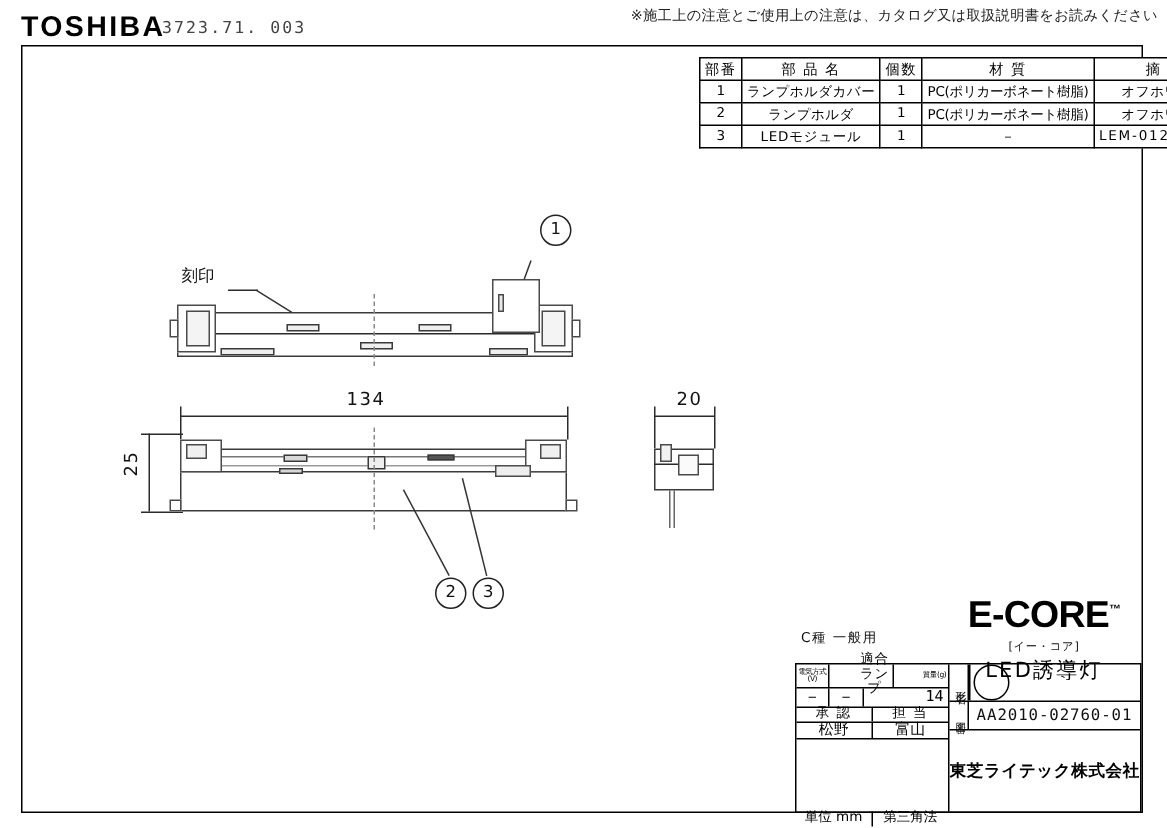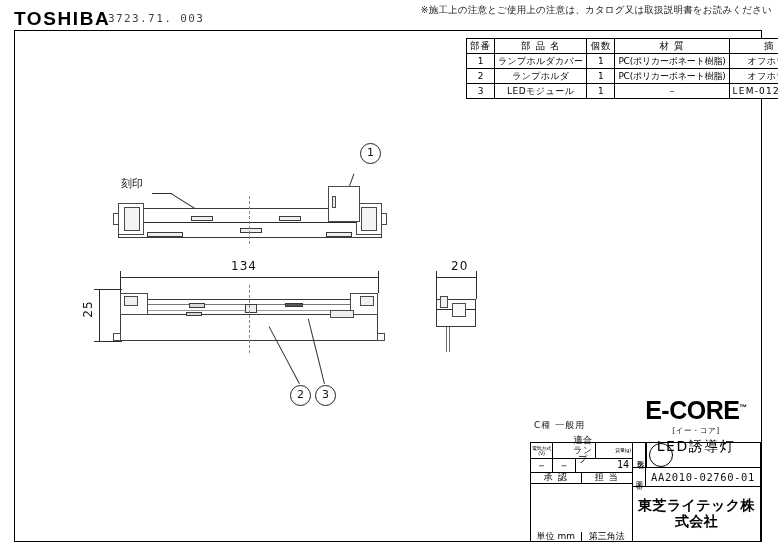--- a/index.html
+++ b/index.html
@@ -61,21 +61,21 @@
   .tbc{box-sizing:border-box;border-right:1px solid #000;display:flex;align-items:center;
      justify-content:center;font-size:8.5px;font-family:"DejaVu Sans",sans-serif;color:#000;
      text-align:center;line-height:1.05;}
   .tbc:last-child{border-right:none;}
   .tiny{font-size:5px;letter-spacing:-.3px;line-height:1;}
   .vlabel{width:13px;font-size:8px;writing-mode:vertical-rl;letter-spacing:1px;
      display:flex;align-items:center;justify-content:center;border-right:1px solid #000;box-sizing:border-box;}
   .vcell{flex:1;display:flex;align-items:center;justify-content:center;font-size:11px;
      font-family:"DejaVu Sans",sans-serif;text-align:center;line-height:1.15;}
   .vcell.mono{font-family:"DejaVu Sans Mono",monospace;font-size:11px;letter-spacing:.6px;}
-  #tb-company{font-size:14px;font-weight:bold;letter-spacing:.4px;
+  #tb-company{font-size:11px;font-weight:bold;letter-spacing:.4px;
      font-family:Liberation Serif, serif;color:#000;}
   #tb-circle{width:22px;height:22px;border:1.1px solid #000;border-radius:50%;}
 </style>
 </head>
 <body>
 
 <div class="abs" id="toshiba-logo">TOSHIBA</div>
 <div class="abs" id="doc-date">3723.71.  003</div>
 <div class="abs" id="header-note">※施工上の注意とご使用上の注意は、カタログ又は取扱説明書をお読みください</div>
 
@@ -226,20 +226,24 @@
       <div class="tbc" style="width:22px;font-size:11px;">－</div>
       <div class="tbc" style="flex:1;font-size:11px;">－</div>
       <div class="tbc" style="width:18px;font-size:10px;font-family:'DejaVu Sans Mono',monospace;margin-left:38px;">14</div>
     </div>
 
     <div class="tbrow" style="height:16px;">
       <div class="tbc" style="width:50%;font-size:9px;letter-spacing:1px;">承    認</div>
       <div class="tbc" style="width:50%;font-size:9px;letter-spacing:1px;text-align:center;">担    当</div>
     </div>
 
+    <div class="tbrow" style="height:18px;">
+      <div class="tbc" style="width:50%;font-size:10px;">松野</div>
+      <div class="tbc" style="width:50%;font-size:10px;">富山</div>
+    </div>
 
     <div class="tbrow" style="flex:1;margin-top:48px;">
       <div class="tbc" style="width:50%;font-size:9px;">単位  mm</div>
       <div class="tbc" style="width:50%;font-size:9px;">第三角法</div>
     </div>
   </div>
 
   <div id="tb-right">
 
     <div class="tbrow" style="height:25px;">

